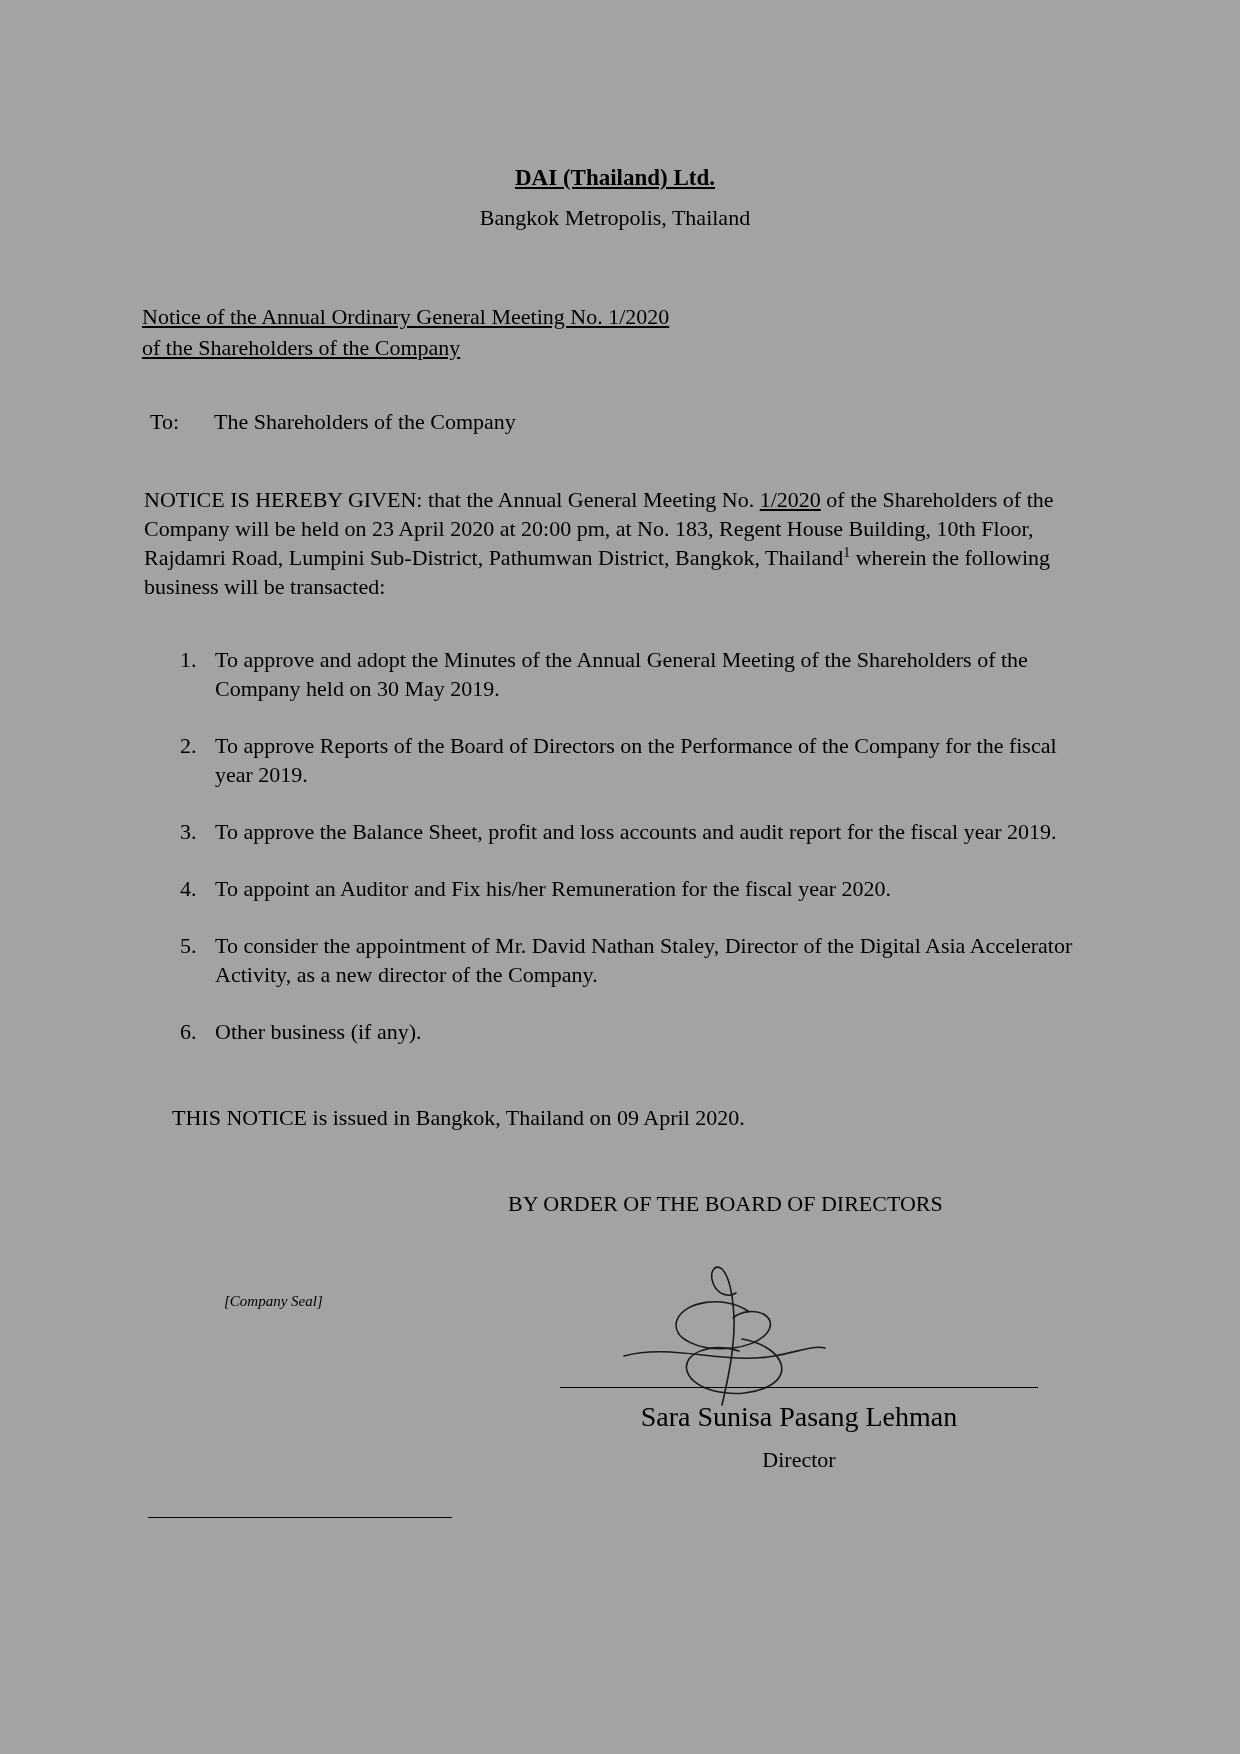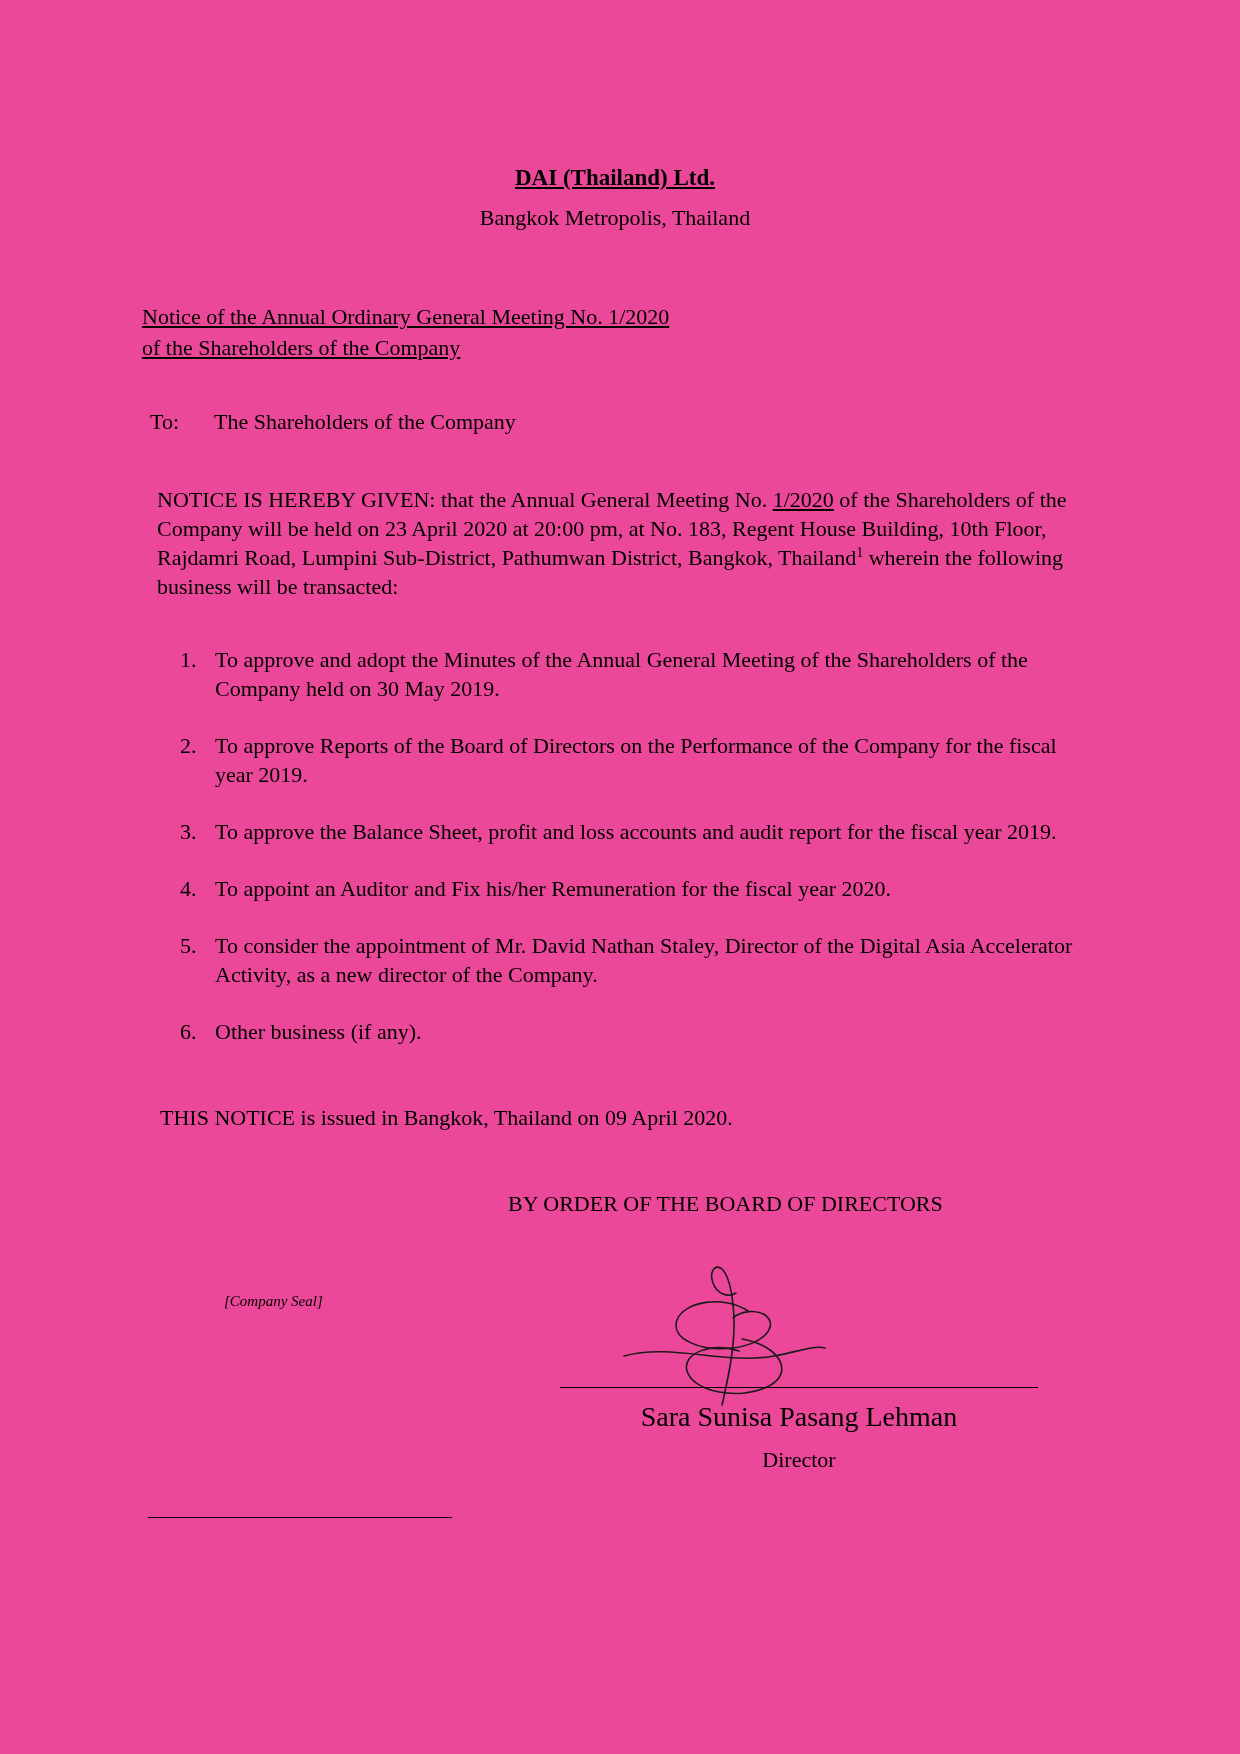--- a/index.html
+++ b/index.html
@@ -1,19 +1,19 @@
 <!DOCTYPE html>
 <html><head>
 <meta charset="utf-8">
 <style>
   html,body{margin:0;padding:0;background:#e8e8e8;}
   .page{
     position:relative;
     width:1240px;height:1754px;
-    background:#ec4899;
+    background:#a3a3a3;
     font-family:"Liberation Serif","DejaVu Serif",serif;
     color:#000;
     box-sizing:border-box;
     padding:0 152px 0 142px;
     overflow:hidden;
   }
   .u{text-decoration:underline;}
   .title{
     margin:165px 0 0 0;
     text-align:center;
@@ -29,36 +29,36 @@
     margin:70px 0 0 0;
     text-align:left;
     font-size:22px;line-height:31px;
   }
   .to-row{
     margin:44px 0 0 8px;
     font-size:22px;line-height:29px;
   }
   .to-row .to-label{display:inline-block;width:64px;}
   .intro{
-    margin:49px 0 0 15px;
+    margin:49px 0 0 2px;
     font-size:22px;line-height:29px;
     width:944px;
   }
   sup{font-size:14px;line-height:0;}
   .agenda{margin:44px 0 0 0;}
   .agenda-item{
     display:flex;
     margin:0 0 28px 38px;
     font-size:22px;line-height:29px;
     width:906px;
   }
   .agenda-item .num{flex:0 0 35px;}
   .agenda-item .txt{flex:1 1 auto;}
   .issued{
-    margin:57px 0 0 18px;
+    margin:57px 0 0 30px;
     font-size:22px;line-height:29px;
   }
   .by-order{
     margin:57px 0 16px 366px;
     font-size:22px;line-height:29px;
   }
   .sig-area{
     position:relative;
     height:250px;
     margin-top:0;

